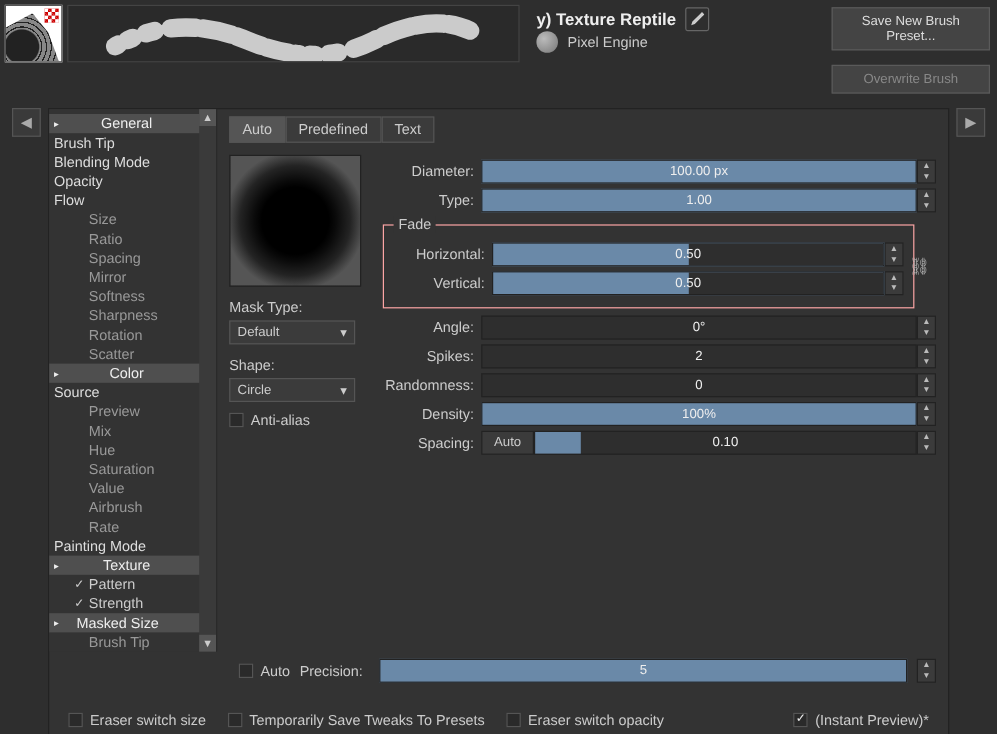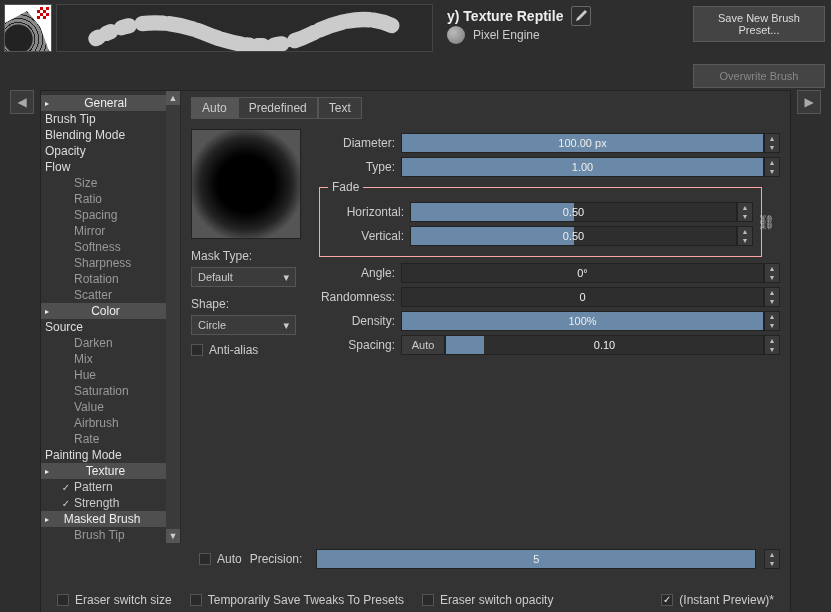--- a/index.html
+++ b/index.html
@@ -70,21 +70,21 @@
 .engine-row {
   display: flex; align-items: center; gap: 8px;
   font-size: 12px; color: #ccc;
 }
 .engine-dot {
   width: 18px; height: 18px; border-radius: 50%;
   background: radial-gradient(circle at 35% 35%, #bbb, #777);
 }
 .header-buttons {
   width: 132px;
-  display: flex; flex-direction: column; gap: 22px;
+  display: flex; flex-direction: column; gap: 12px;
   padding-top: 2px;
 }
 .btn {
   background: #444; border: 1px solid #5a5a5a;
   color: #ddd; font-size: 11px;
   padding: 5px 6px; text-align: center;
   cursor: pointer;
 }
 .btn.dim { color: #888; }
 
@@ -345,21 +345,21 @@
             <span class="chk"></span>
             <span>Scatter</span>
           </div>
         <div class="sidebar-row group">
             <span class="disc">▸</span>
             <span>Color</span>
           </div>
         <div class="sidebar-row">Source</div>
         <div class="sidebar-row sub dim">
             <span class="chk"></span>
-            <span>Darken</span>
+            <span>Preview</span>
           </div>
         <div class="sidebar-row sub dim">
             <span class="chk"></span>
             <span>Mix</span>
           </div>
         <div class="sidebar-row sub dim">
             <span class="chk"></span>
             <span>Hue</span>
           </div>
         <div class="sidebar-row sub dim">
@@ -384,21 +384,21 @@
             <span>Texture</span>
           </div>
         <div class="sidebar-row sub">
             <span class="chk">✓</span>
             <span>Pattern</span>
           </div>
         <div class="sidebar-row sub">
             <span class="chk">✓</span>
             <span>Strength</span>
           </div>
-        <div class="sidebar-row group" style="justify-content:flex-start;padding-left:4px"><span class="disc-s">▸</span>&nbsp;&nbsp;<span>Masked Brush</span></div>
+        <div class="sidebar-row group" style="justify-content:flex-start;padding-left:4px"><span class="disc-s">▸</span>&nbsp;&nbsp;<span>Masked Size</span></div>
         <div class="sidebar-row sub dim">
             <span class="chk"></span>
             <span>Brush Tip</span>
           </div>
 
         <div class="scroll">
           <div class="arr">▲</div>
           <div style="flex:1"></div>
           <div class="arr">▼</div>
         </div>
@@ -471,20 +471,28 @@
 
             <div class="prop-row">
               <div class="prop-label">Angle:</div>
               <div class="slider empty"><span class="val">0°</span></div>
               <div class="spin">
                   <div>▲</div>
                   <div>▼</div>
                 </div>
             </div>
             <div class="prop-row">
+              <div class="prop-label">Spikes:</div>
+              <div class="slider empty"><span class="val">2</span></div>
+              <div class="spin">
+                  <div>▲</div>
+                  <div>▼</div>
+                </div>
+            </div>
+            <div class="prop-row">
               <div class="prop-label">Randomness:</div>
               <div class="slider empty"><span class="val">0</span></div>
               <div class="spin">
                   <div>▲</div>
                   <div>▼</div>
                 </div>
             </div>
             <div class="prop-row">
               <div class="prop-label">Density:</div>
               <div class="slider"><span class="val">100%</span></div>

